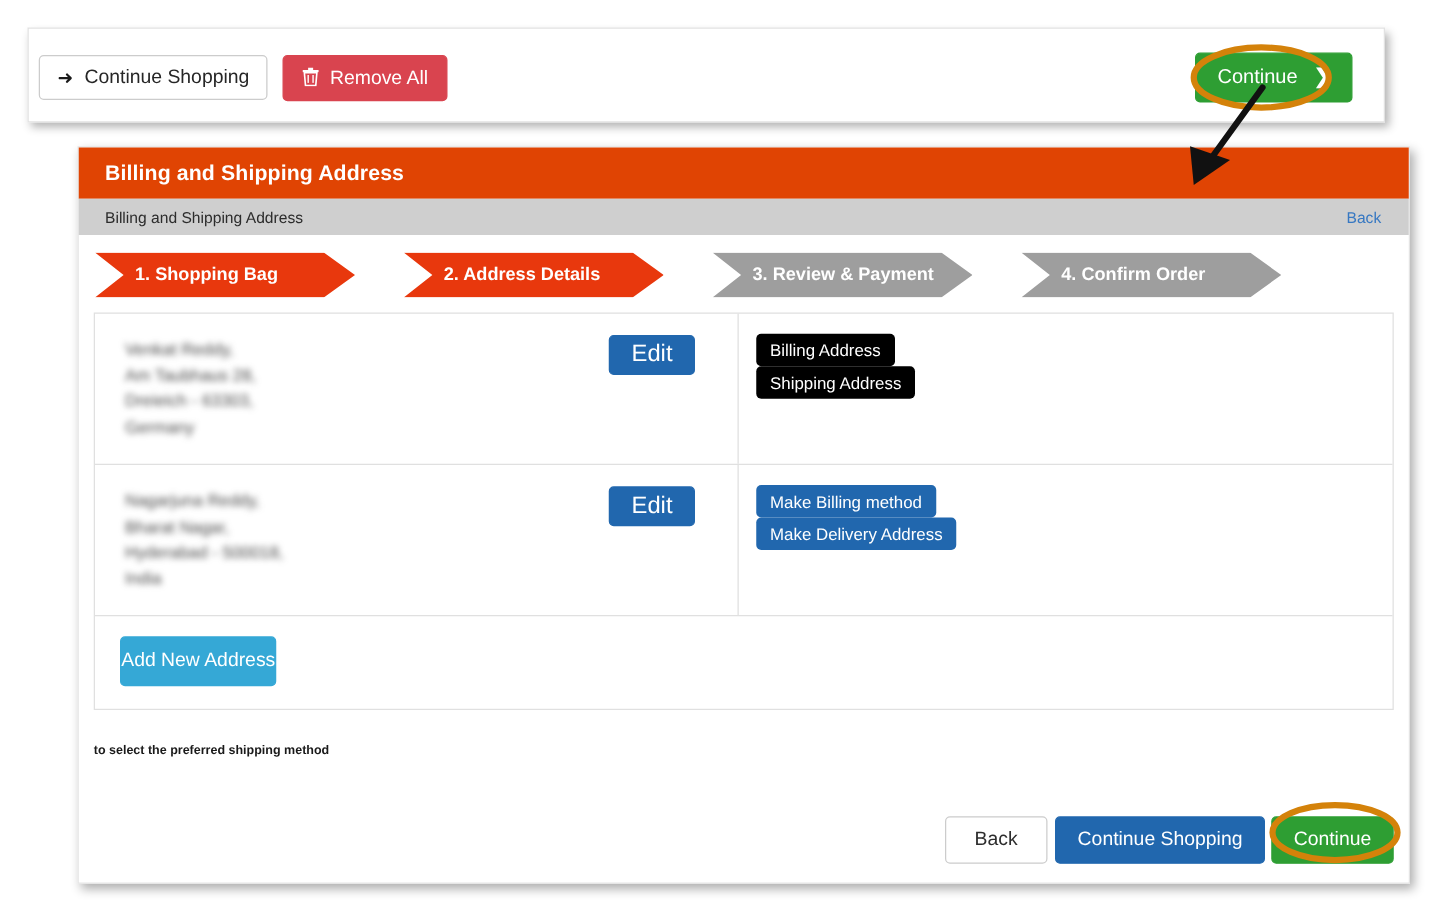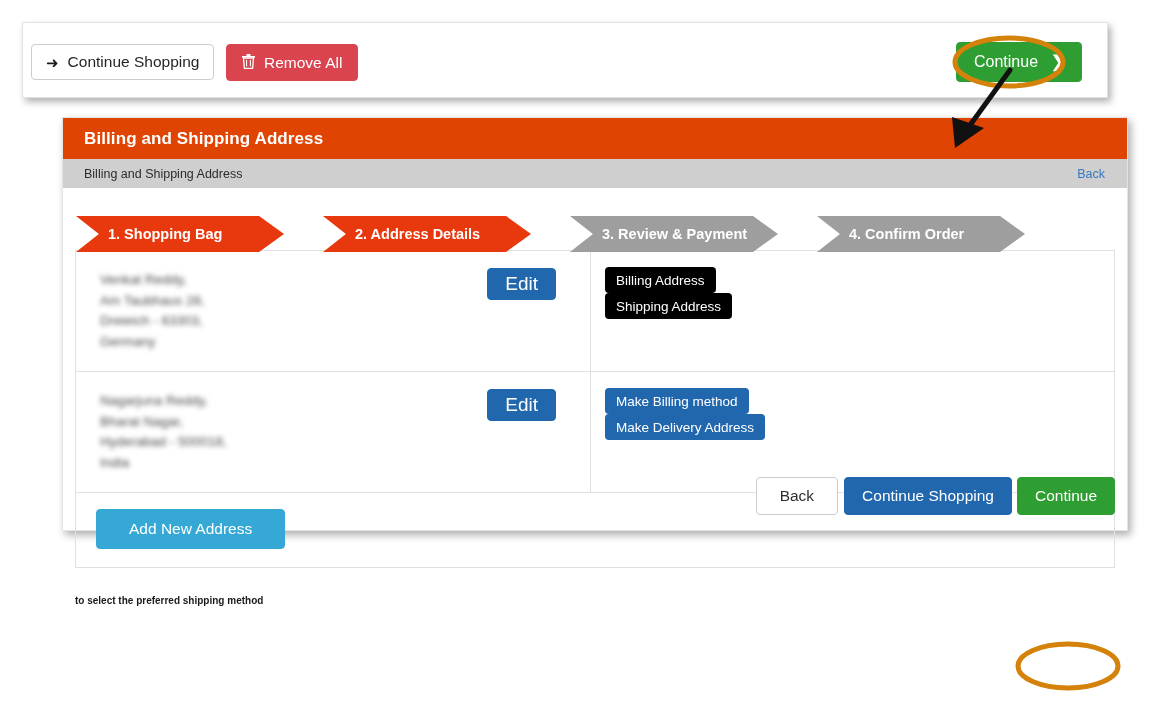--- a/index.html
+++ b/index.html
@@ -44,21 +44,21 @@
     position: absolute; left: 933px; top: 19px;
     height: 40px; padding: 0 17px;
     background: #2e9e33; border: 1px solid #2e9e33;
     color: #ffffff; font-size: 16px;
   }
   #continue-top .chev { margin-left: 13px; font-size: 16px; font-weight: bold; line-height:1; }
 
   
   #panel {
     position: absolute; left: 62px; top: 117px;
-    width: 1066px; height: 414px;
+    width: 1066px; height: 590px;
     background: #ffffff;
     border: 1px solid #e4e4e4;
     box-shadow: 3px 4px 8px rgba(0,0,0,0.32);
   }
   #panel-header {
     height: 41px; background: #e04403;
     display: flex; align-items: center;
     padding-left: 21px;
   }
   #panel-header .t {
@@ -69,21 +69,21 @@
     height: 29px; background: #cfcfcf;
     display: flex; align-items: center;
     padding: 0 22px 0 21px; justify-content: space-between;
   }
   #panel-subbar .s { color: #2c2c2c; font-size: 12.5px; }
   #panel-subbar .back-link { color: #3778c2; font-size: 12.5px; cursor: pointer; }
 
   
   #steps {
     position: relative; height: 58px;
-    margin: 0; padding: 28px 0 0 13px;
+    margin: 0; padding: 14px 0 0 13px;
     display: flex;
   }
   .step {
     position: relative;
     height: 36px; width: 208px;
     display: flex; align-items: center;
     color: #ffffff; font-size: 14.5px; font-weight: bold;
     padding-left: 32px;
     margin-right: 39px;
     clip-path: polygon(0 0, 88% 0, 100% 50%, 88% 100%, 0 100%, 11% 50%);
@@ -125,21 +125,21 @@
     border-radius: 4px; color: #ffffff; font-size: 13.5px;
     margin-bottom: 20px; cursor: pointer;
   }
   .tag-btn:last-child { margin-bottom: 0; }
   .tag-green { background: #000000; }
   .tag-blue { background: #2167ae; }
   .tag-row { display: block; }
 
   .addr-footer-row { padding: 16px 0 18px 20px; }
   #add-new-address {
-    height: 40px; padding: 0 32px;
+    height: 40px; padding: 0 0;
     background: #35a8d6; border: 1px solid #35a8d6; border-radius: 4px;
     color: #ffffff; font-size: 15.5px;
     display: inline-flex; align-items: center; cursor: pointer;
   }
 
   
   #shipping { padding: 27px 0 0 12px; }
   #shipping-title { font-size: 10px; font-weight: bold; color: #1a1a1a; }
   #shipping-option {
     margin-top: 20px; display: flex; align-items: center;

